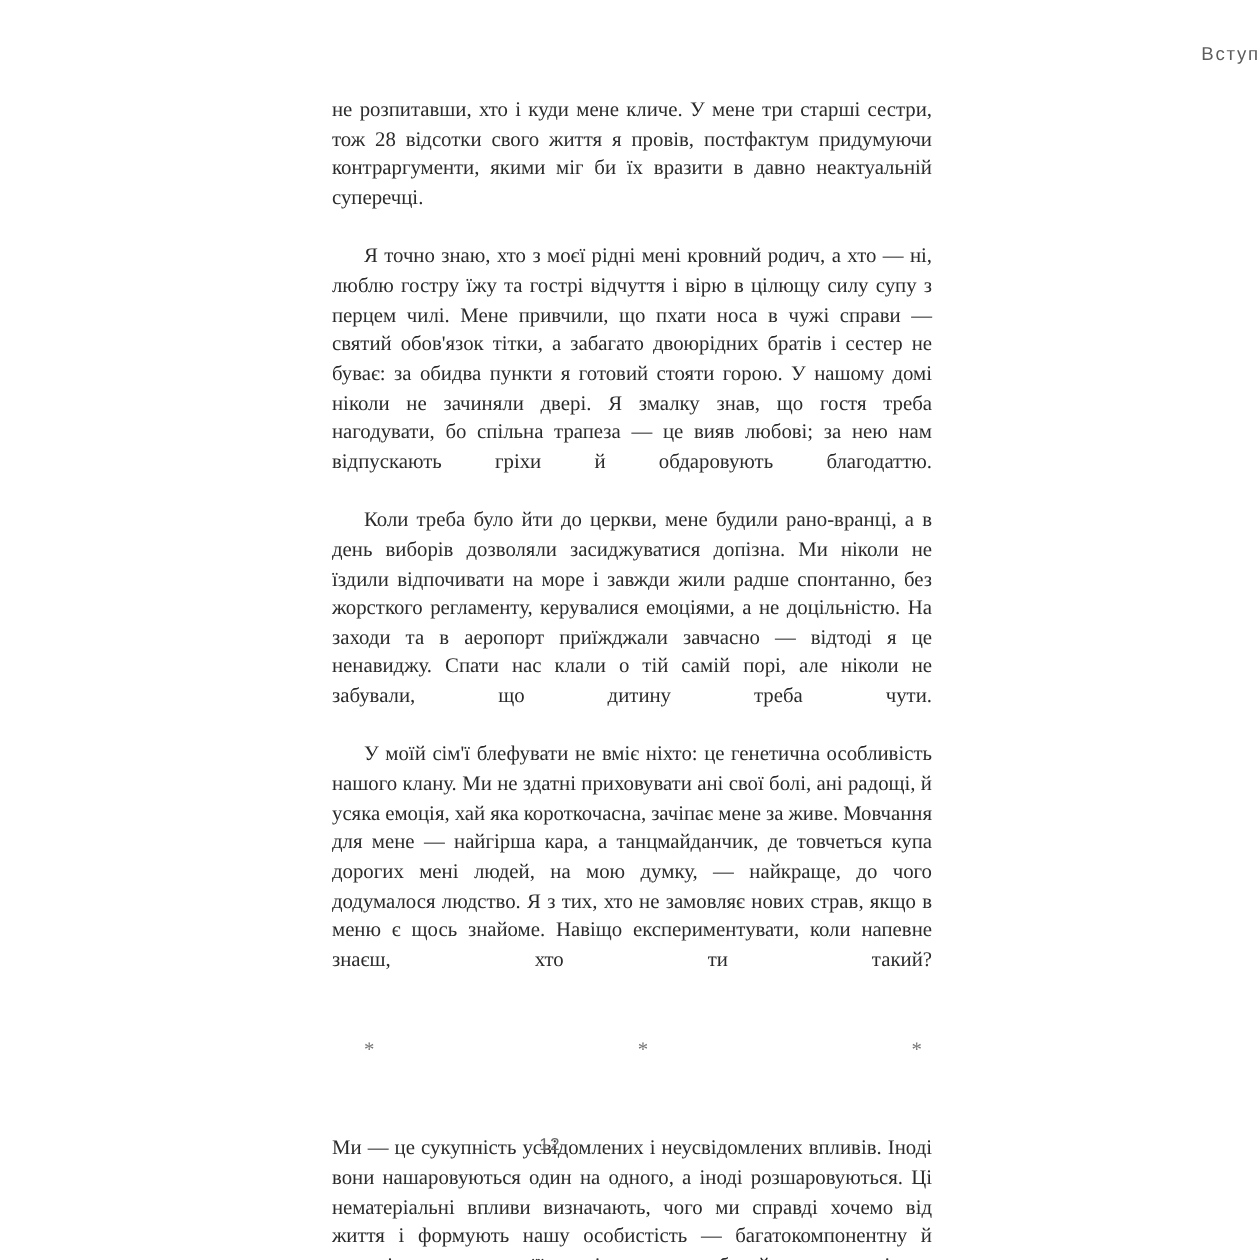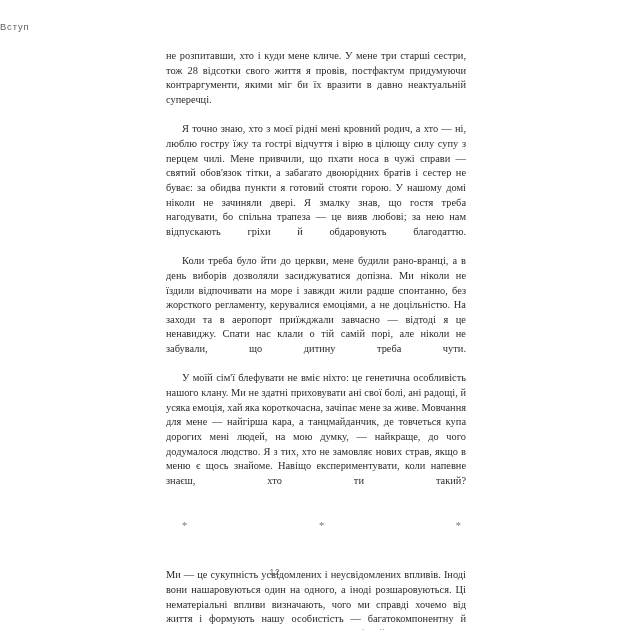--- a/index.html
+++ b/index.html
@@ -24,21 +24,21 @@
     box-sizing: border-box;
     background: #ffffff;
   }
 
   
   .running-head {
     position: absolute;
     top: 23px;
     left: 0;
     width: 630px;
-    text-align: left;
+    text-align: right;
     font-size: 9.3px;
     letter-spacing: 0.9px;
     color: #5d5d5d;
     font-family: "Liberation Sans", "DejaVu Sans", sans-serif;
     line-height: 1;
   }
 
   
   .textblock {
     position: absolute;

